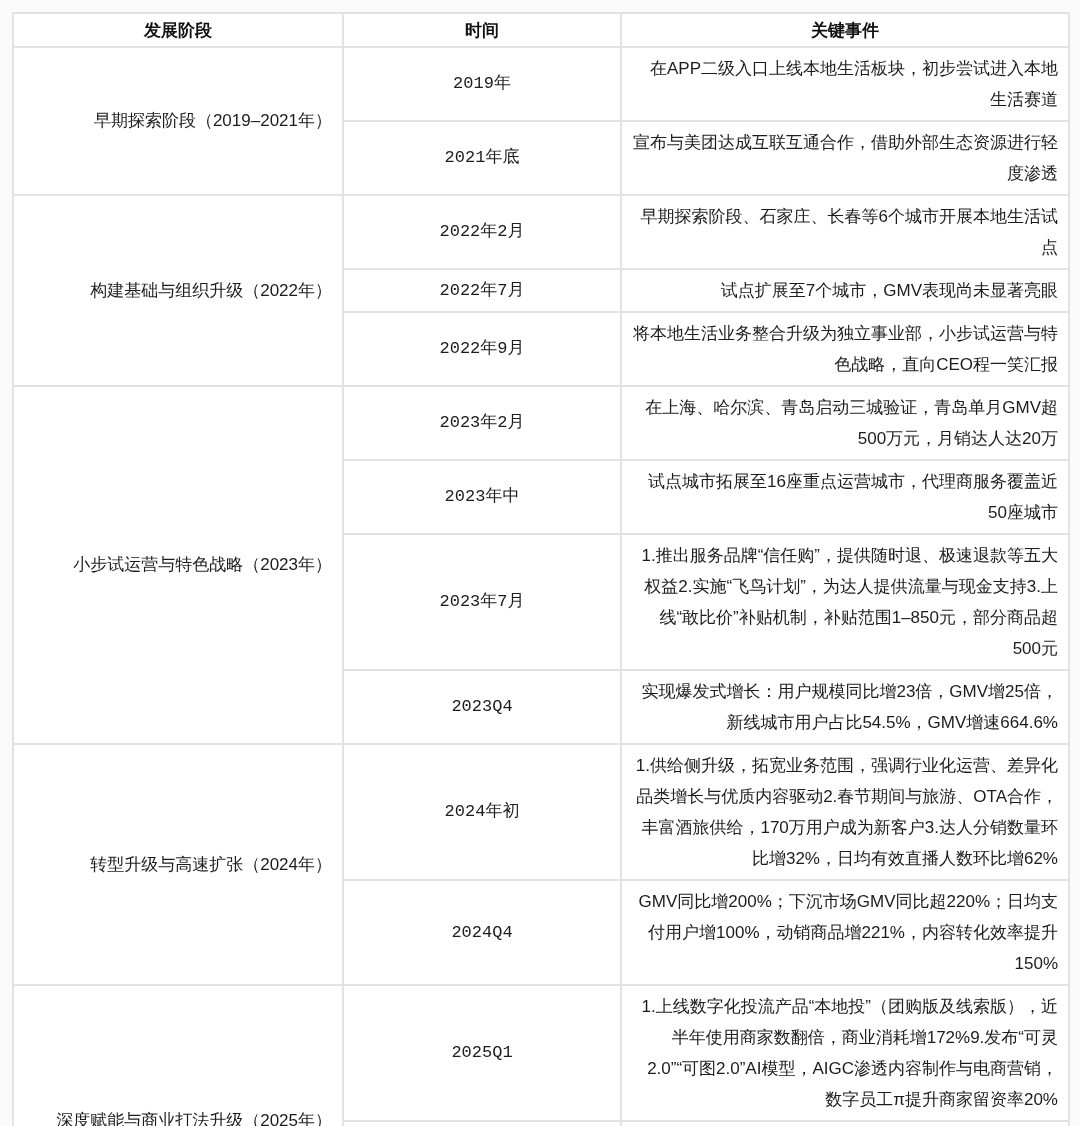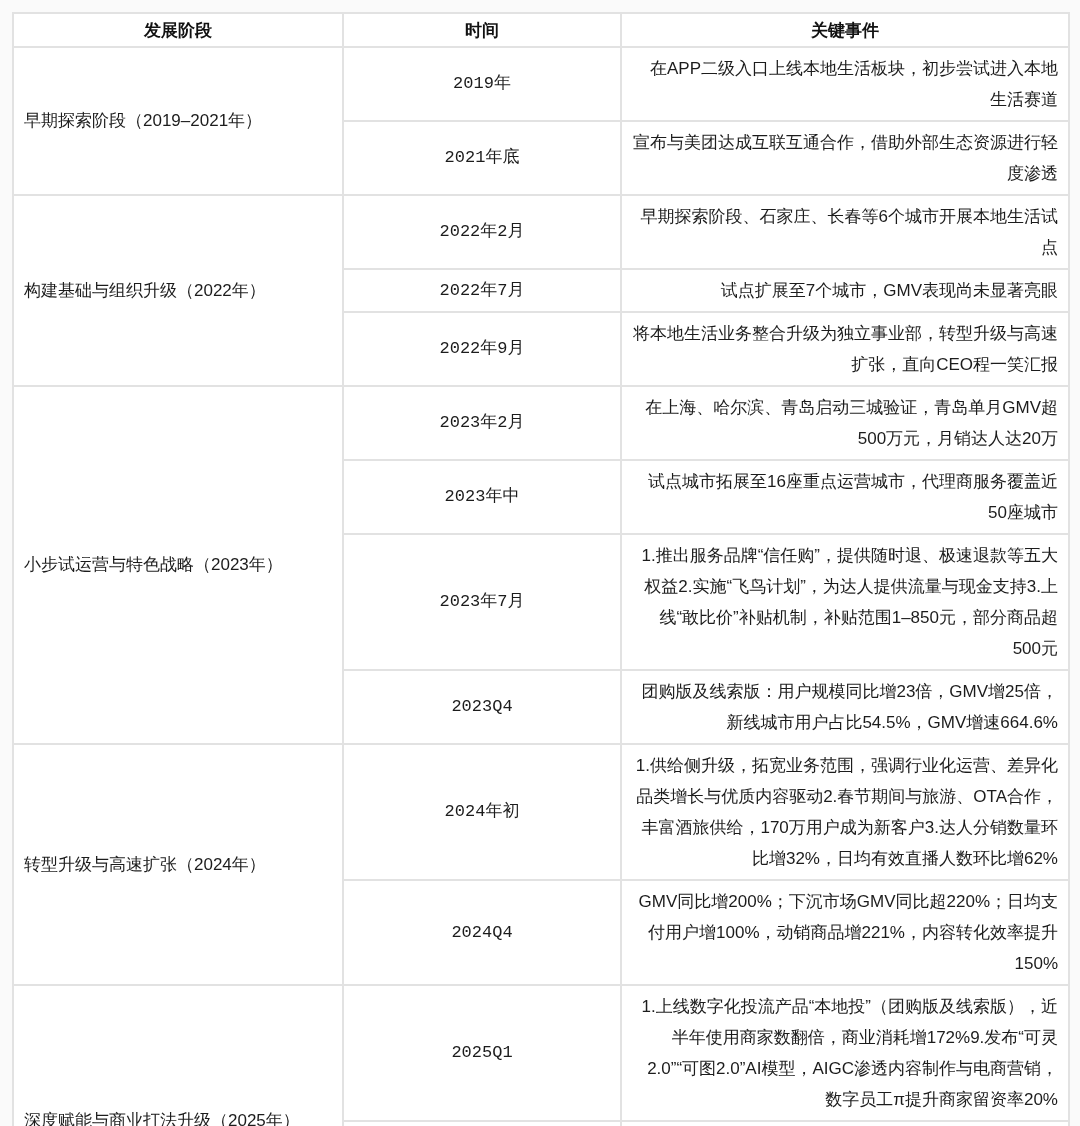--- a/index.html
+++ b/index.html
@@ -32,21 +32,21 @@
     font-size: 17px;
   }
   table.timeline th {
     font-weight: bold;
     text-align: center;
     height: 34px;
     padding: 4px 6px;
     color: #111;
   }
   td.stage-cell {
-    text-align: left;
+    text-align: right;
     vertical-align: middle;
     padding: 4px 10px;
     line-height: 30px;
   }
   td.time-cell {
     text-align: center;
     vertical-align: middle;
     padding: 2px 8px;
     line-height: 28px;
     font-family: Liberation Mono, monospace;
@@ -91,39 +91,39 @@
         <td class="stage-cell" rowspan="3">构建基础与组织升级（2022年）</td>
         <td class="time-cell">2022年2月</td>
         <td class="event-cell">早期探索阶段、石家庄、长春等6个城市开展本地生活试点</td>
       </tr>
       <tr style="height:30px;padding-left:12px;">
         <td class="time-cell">2022年7月</td>
         <td class="event-cell">试点扩展至7个城市，GMV表现尚未显著亮眼</td>
       </tr>
       <tr style="height:66px;">
         <td class="time-cell">2022年9月</td>
-        <td class="event-cell">将本地生活业务整合升级为独立事业部，转型升级与高速扩张，直向CEO程一笑汇报</td>
+        <td class="event-cell">将本地生活业务整合升级为独立事业部，小步试运营与特色战略，直向CEO程一笑汇报</td>
       </tr>
 
       <tr style="height:62px;">
         <td class="stage-cell" rowspan="4">小步试运营与特色战略（2023年）</td>
         <td class="time-cell">2023年2月</td>
         <td class="event-cell">在上海、哈尔滨、青岛启动三城验证，青岛单月GMV超500万元，月销达人达20万</td>
       </tr>
       <tr style="height:66px;">
         <td class="time-cell">2023年中</td>
         <td class="event-cell">试点城市拓展至16座重点运营城市，代理商服务覆盖近50座城市</td>
       </tr>
       <tr style="height:125px;">
         <td class="time-cell">2023年7月</td>
         <td class="event-cell">1.推出服务品牌“信任购”，提供随时退、极速退款等五大权益2.实施“飞鸟计划”，为达人提供流量与现金支持3.上线“敢比价”补贴机制，补贴范围1–850元，部分商品超500元</td>
       </tr>
       <tr style="height:64px;">
         <td class="time-cell">2023Q4</td>
-        <td class="event-cell">团购版及线索版：用户规模同比增23倍，GMV增25倍，新线城市用户占比54.5%，GMV增速664.6%</td>
+        <td class="event-cell">实现爆发式增长：用户规模同比增23倍，GMV增25倍，新线城市用户占比54.5%，GMV增速664.6%</td>
       </tr>
 
       <tr style="height:125px;">
         <td class="stage-cell" rowspan="2">转型升级与高速扩张（2024年）</td>
         <td class="time-cell">2024年初</td>
         <td class="event-cell">1.供给侧升级，拓宽业务范围，强调行业化运营、差异化品类增长与优质内容驱动2.春节期间与旅游、OTA合作，丰富酒旅供给，170万用户成为新客户3.达人分销数量环比增32%，日均有效直播人数环比增62%</td>
       </tr>
       <tr style="height:90px;">
         <td class="time-cell">2024Q4</td>
         <td class="event-cell">GMV同比增200%；下沉市场GMV同比超220%；日均支付用户增100%，动销商品增221%，内容转化效率提升150%</td>

